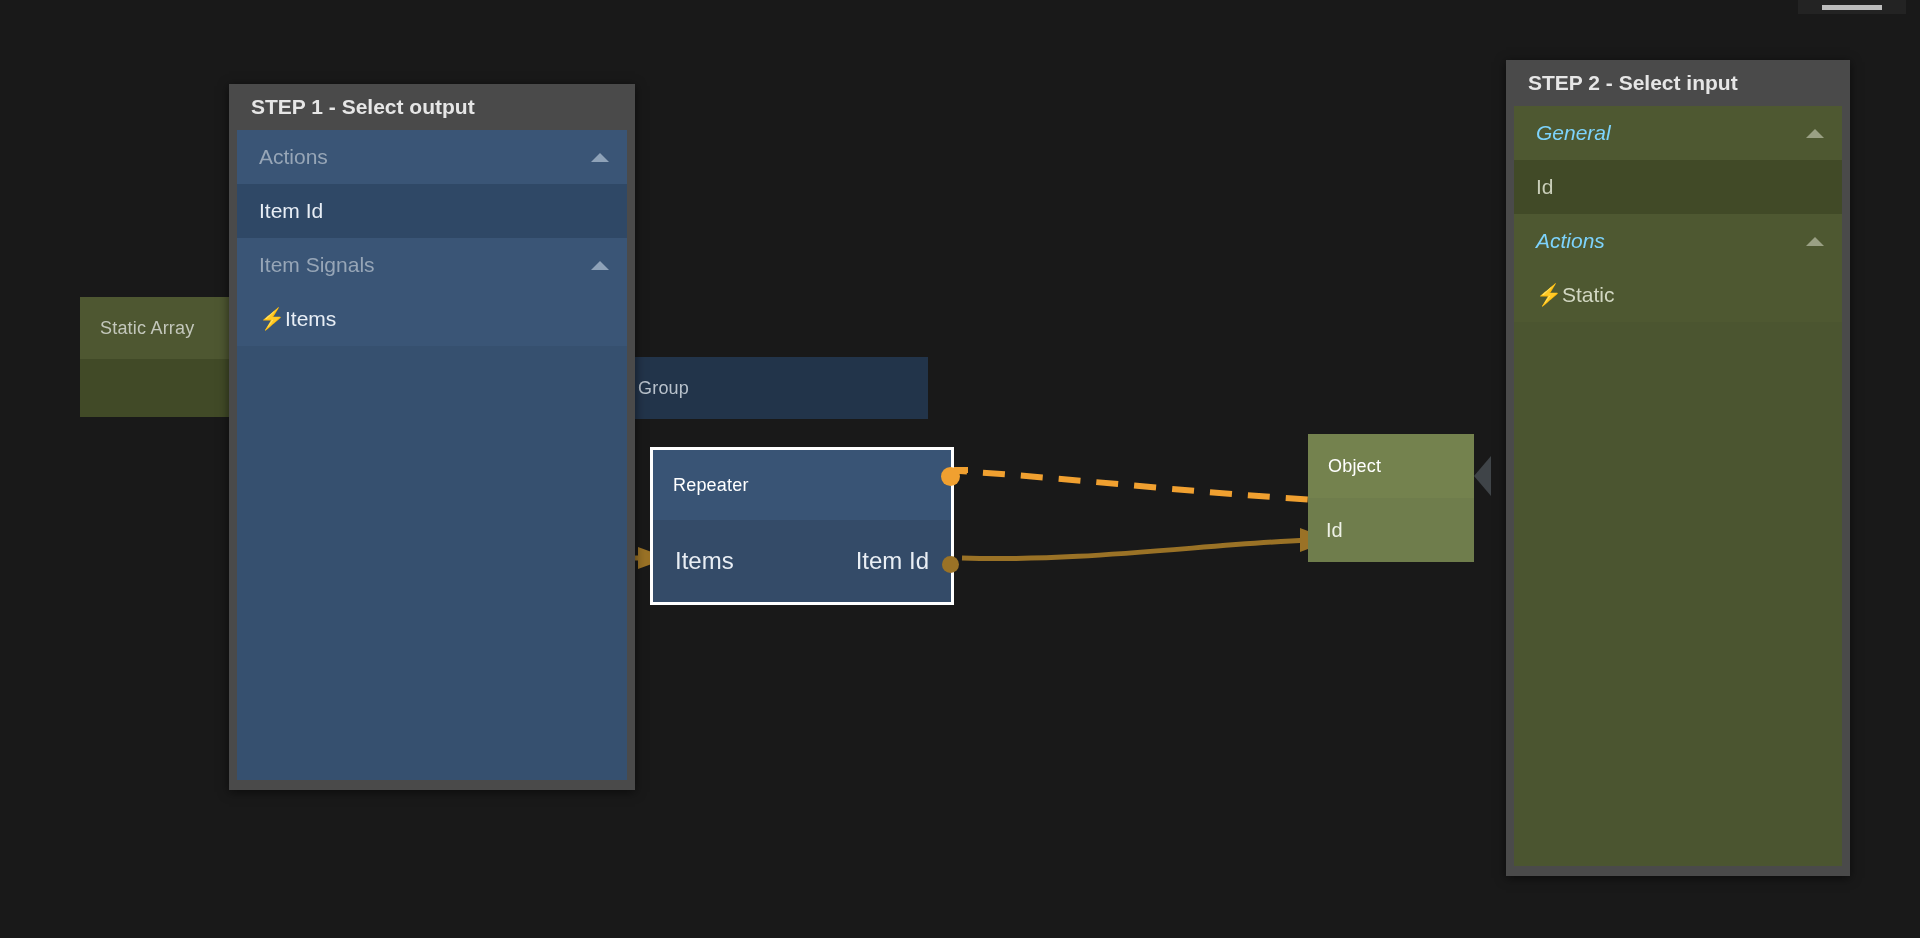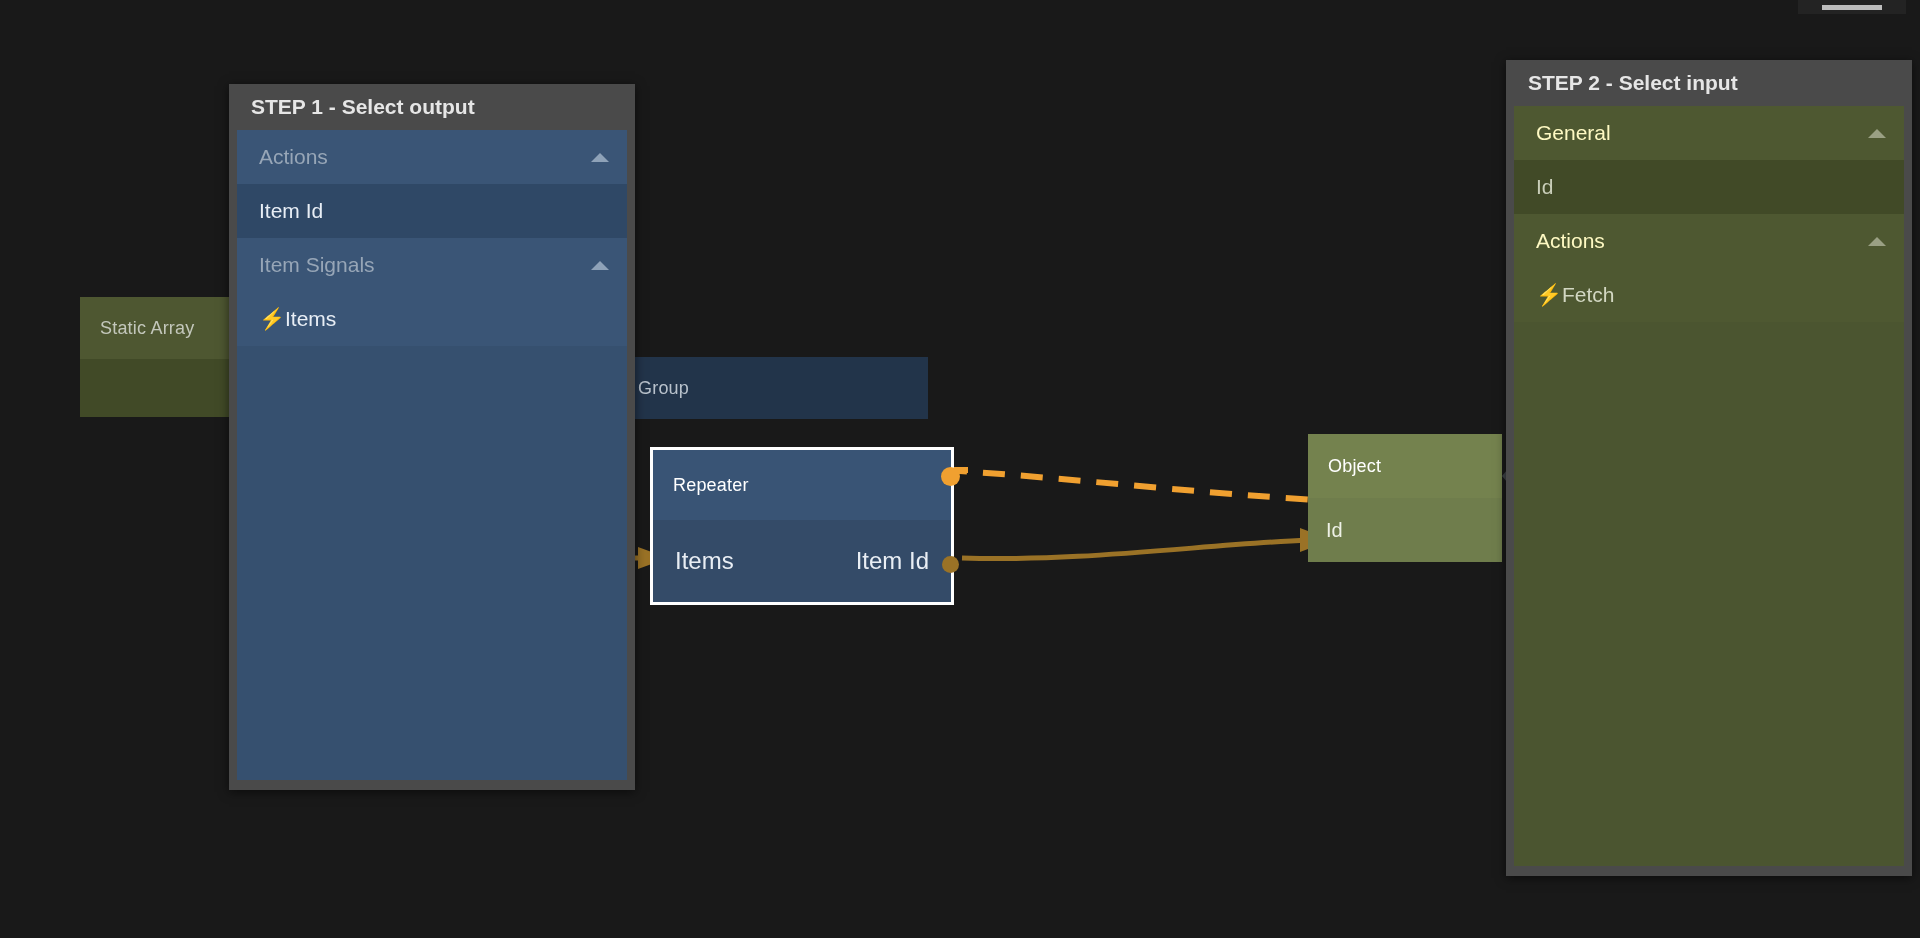--- a/index.html
+++ b/index.html
@@ -36,21 +36,21 @@
     border: 3px solid #ffffff; background: #364f6d;
   }
   #node-repeater .node-title { background: #395475; color: #ffffff; height: 70px; }
   #node-repeater .node-ports {
     flex: 1; background: #33496594; display: flex; align-items: center;
     justify-content: space-between; padding: 0 22px;
   }
   #node-repeater .port-label { font-size: 24px; color: #e9eef4; }
 
   
-  #node-object { left: 1308px; top: 434px; width: 194px; height: 128px; }
+  #node-object { left: 1308px; top: 434px; width: 166px; height: 128px; }
   #node-object .node-title { background: #74824e; color: #ffffff; height: 64px; }
   #node-object .node-body  { background: #6f7d4c; padding-left: 18px; }
   #node-object .port-label { font-size: 20px; color: #eef1e6; }
 
   
   .chev-right {
     position: absolute; width: 0; height: 0;
     border-top: 20px solid transparent; border-bottom: 20px solid transparent;
     border-left: 17px solid #3f4448;
   }
@@ -92,23 +92,23 @@
   
   #panel-step1 { left: 229px; top: 84px; width: 406px; height: 706px; }
   #panel-step1 .panel-list { background: #36506f; }
   #panel-step1 .row.header { background: #3a5576; color: #97a6b7; }
   #panel-step1 .row.item   { background: #2f4866; color: #e8eef5; }
   #panel-step1 .row.signal { background: #3a5576; color: #e8eef5; }
   #panel-step1 .row .chev  { border-bottom-color: #8ea2b8; }
   #panel-step1 .bolt { color: #eef3f8; }
 
   
-  #panel-step2 { left: 1506px; top: 60px; width: 406px; height: 816px; }
+  #panel-step2 { left: 1506px; top: 60px; width: 344px; height: 816px; }
   #panel-step2 .panel-list { background: #4b5530; }
-  #panel-step2 .row.header { background: #4e5831; color: #fef9c3; }
+  #panel-step2 .row.header { background: #4e5831; color: #7dd3fc; font-style: italic; }
   #panel-step2 .row.item   { background: #414a27; color: #c9ceb9; }
   #panel-step2 .row.signal { background: #4e5831; color: #d2d7c2; }
   #panel-step2 .row .chev  { border-bottom-color: #9aa084; }
   #panel-step2 .bolt { color: #e4e8d6; }
 
   
   #top-widget {
     position: absolute; right: 14px; top: -14px; width: 108px; height: 28px;
     background: #232323; display: flex; align-items: flex-end; justify-content: center;
     padding-bottom: 4px;
@@ -203,21 +203,21 @@
         <span class="row-label">Id</span>
       </div>
 
       <div class="row header">
         <span class="row-label">Actions</span>
         <span class="chev"></span>
       </div>
 
       <div class="row signal">
         <span class="bolt">⚡</span>
-        <span class="row-label">Fetch</span>
+        <span class="row-label">Static</span>
       </div>
     </div>
   </div>
 
   <div id="top-widget">
     <span class="bar"></span>
   </div>
 
 </div>
 

